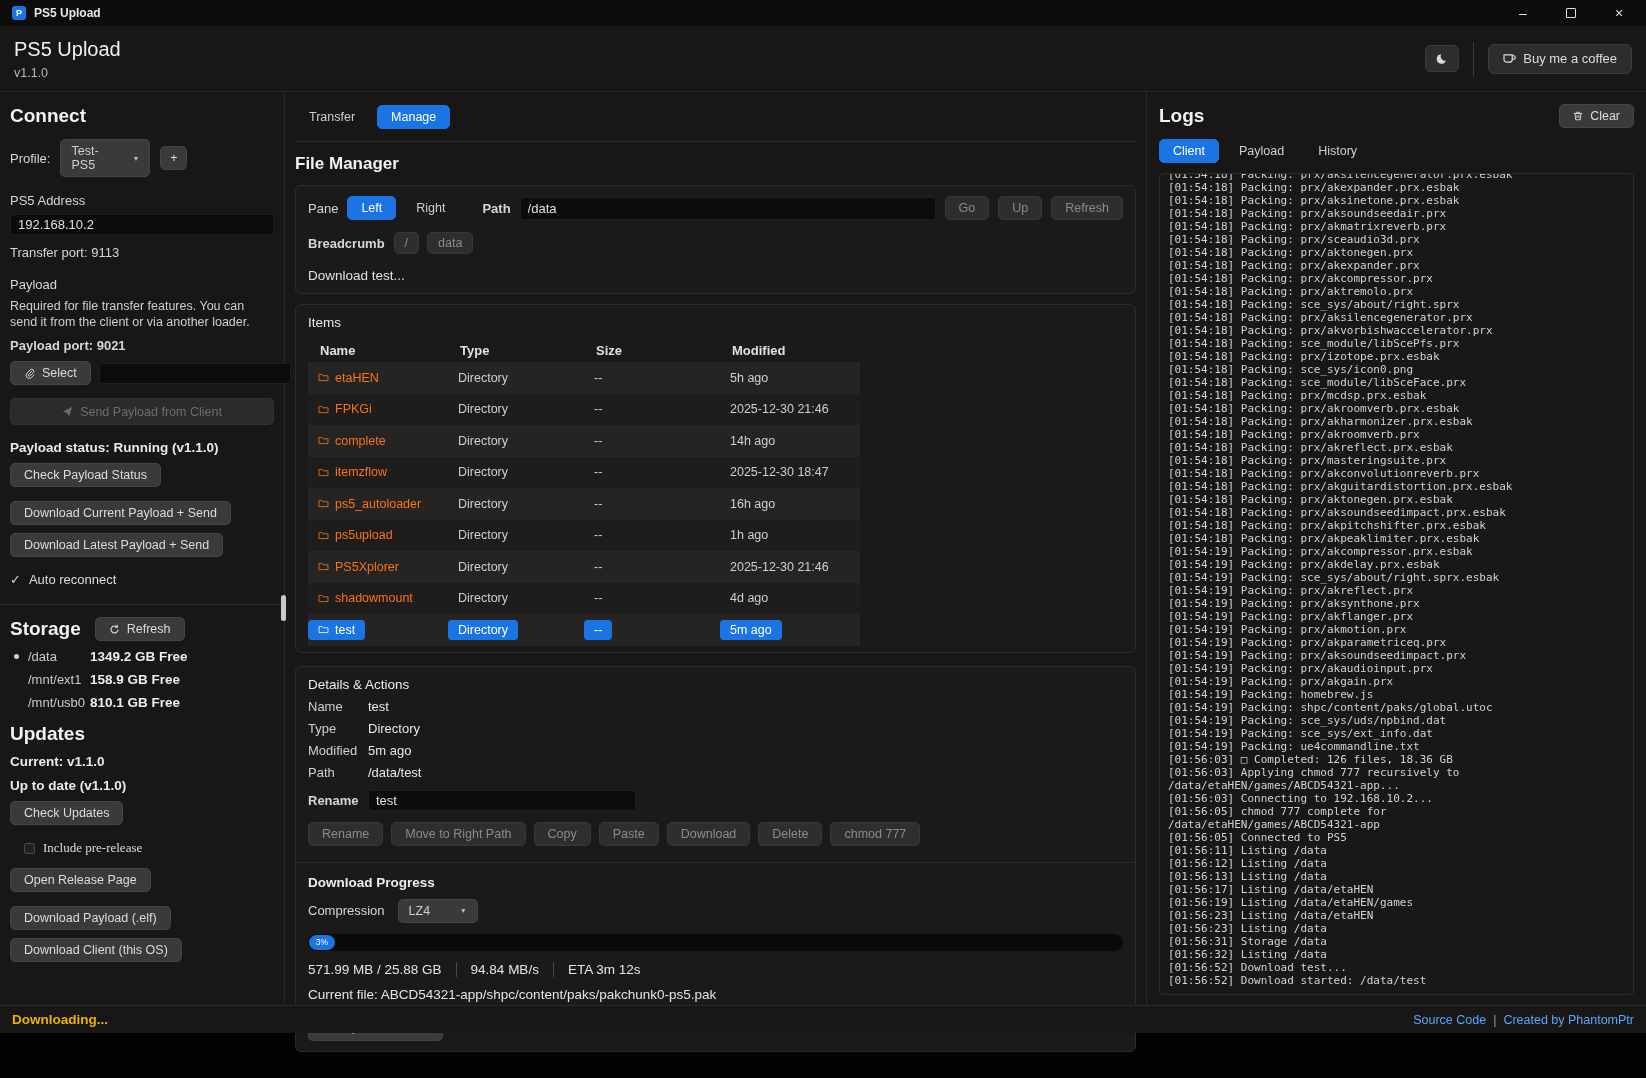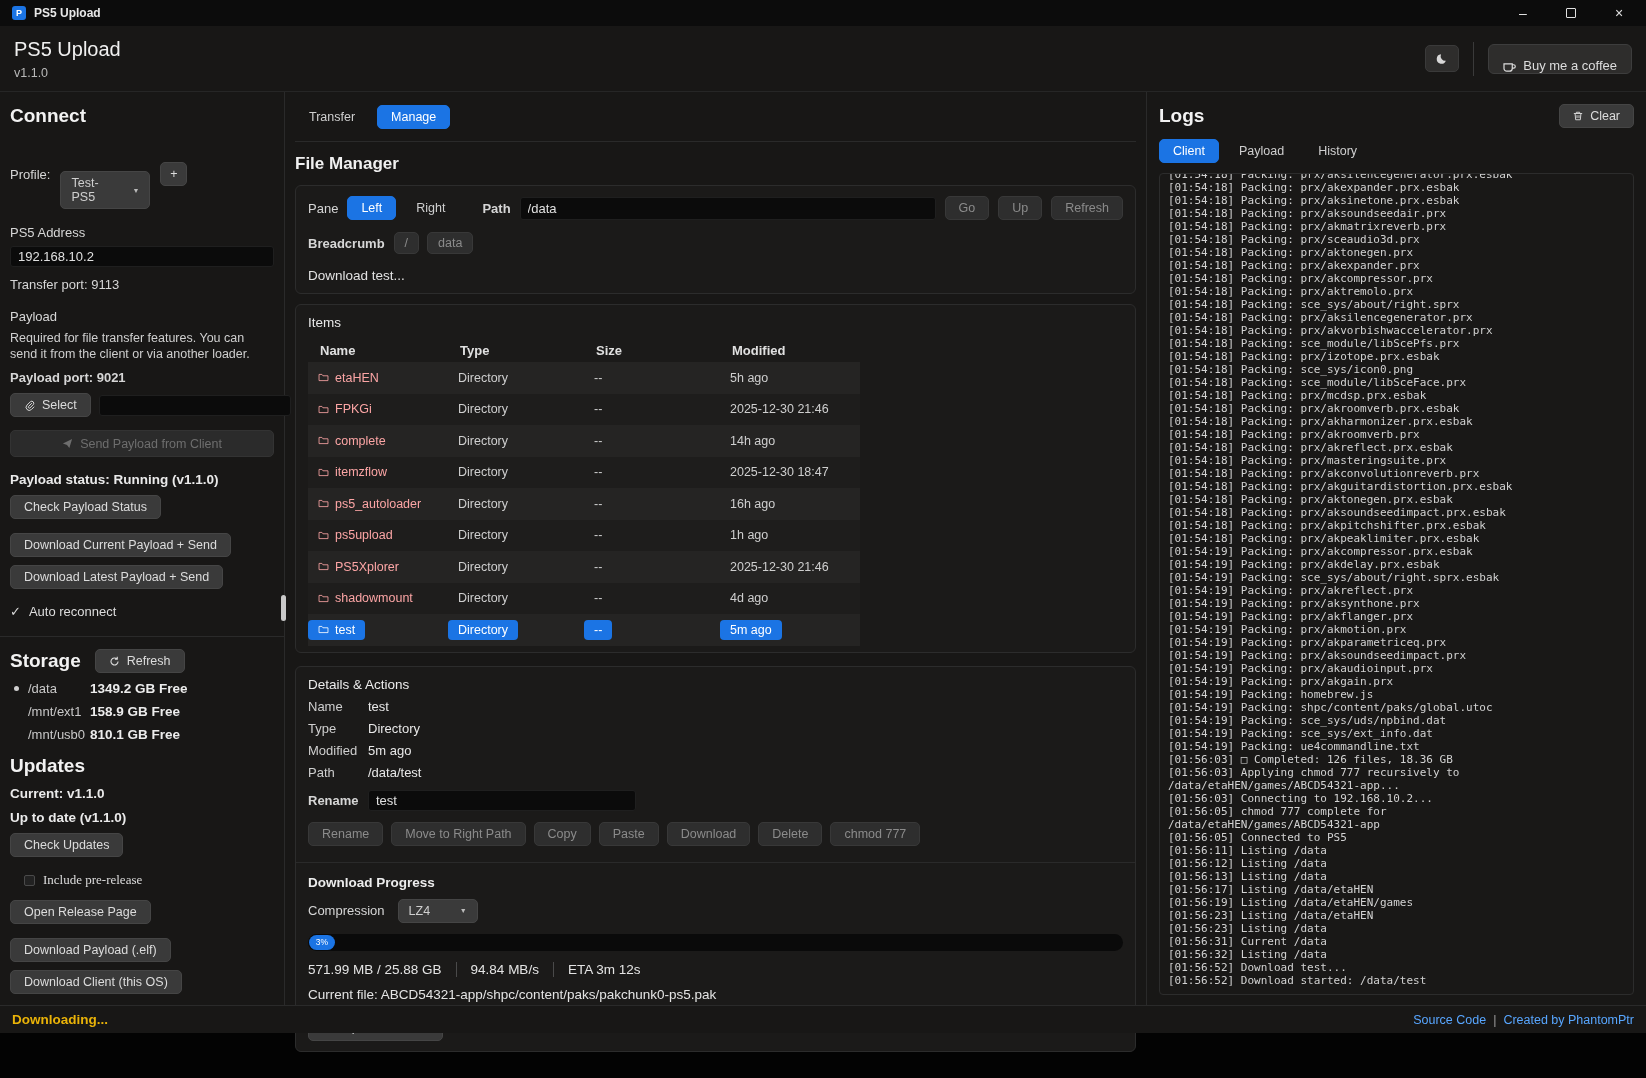--- a/index.html
+++ b/index.html
@@ -16,21 +16,21 @@
   .tb-btn { color:#e0e0e0; font-size:14px; line-height:1; cursor:default; display:flex; align-items:center; justify-content:center; width:18px; height:18px; }
   .max-glyph { width:10px; height:10px; border:1.4px solid #e0e0e0; border-radius:1px; display:inline-block; }
 
   
   .appheader { height:66px; display:flex; align-items:center; padding:0 14px; border-bottom:1px solid #262626; }
   .ah-left .title { font-size:20px; color:#f0f0f0; }
   .ah-left .version { font-size:12.5px; color:#b9b9b9; margin-top:5px; }
   .ah-right { margin-left:auto; display:flex; align-items:center; gap:14px; }
   .icon-btn { width:34px; height:27px; background:#2e2d2c; border:1px solid #3a3a3a; border-radius:5px; color:#d8d8d8; display:flex; align-items:center; justify-content:center; }
   .vsep { width:1px; height:34px; background:#3a3a3a; }
-  .coffee-btn { height:30px; background:#2e2d2c; border:1px solid #3d3d3d; border-radius:6px; color:#ddd; font-size:13px; display:flex; align-items:flex-end; gap:7px; padding:0 14px; }
+  .coffee-btn { height:30px; background:#2e2d2c; border:1px solid #3d3d3d; border-radius:6px; color:#ddd; font-size:13px; display:flex; align-items:center; gap:7px; padding:0 14px; }
 
   
   .content { position:absolute; top:92px; left:0; width:1646px; height:913px; display:flex; }
   .sidebar { width:285px; border-right:1px solid #2a2a2a; padding:0 10px; position:relative; }
   .center  { width:862px; border-right:1px solid #2a2a2a; padding:0 10px; position:relative; }
   .logscol { flex:1; padding:0 12px; }
 
   h2 { font-size:19px; font-weight:600; color:#f2f2f2; }
   .lbl { font-size:13px; color:#d6d6d6; }
 
@@ -42,21 +42,21 @@
   .btn.ghost { background:transparent; border-color:transparent; color:#cfcfcf; }
   .btn.full { width:100%; }
   .btn.left-text { justify-content:flex-start; }
   .textinput { background:#0b0b0b; border:1px solid #1f1f1f; border-radius:3px; color:#e0e0e0; font-size:13px; height:21px; padding:0 7px; font-family:inherit; }
   .select { display:inline-flex; align-items:center; justify-content:space-between; background:#3a3a3a; border:1px solid #454545; border-radius:5px; color:#cfcfcf; font-size:12.5px; padding:4px 10px; gap:14px; }
   .caret { font-size:7px; color:#bbb; }
 
   
   .sidebar h2 { margin-top:13px; }
   .profile-row { display:flex; align-items:center; gap:10px; margin-top:12px; }
-  .profile-row .select { width:90px;margin-top:32px; }
+  .profile-row .select { width:90px; }
   .btn.sq { width:27px; padding:4px 0; }
   .addr-label { margin-top:16px; display:block; }
   .addr-input { width:100%; margin-top:6px; }
   .tp-line { margin-top:10px; font-size:13px; color:#d6d6d6; }
   .payload-h { margin-top:17px; font-size:13px; color:#d6d6d6; }
   .payload-desc { margin-top:7px; font-size:12.5px; line-height:1.25; color:#cfcfcf; }
   .pp-line { margin-top:8px; font-size:13px; color:#d6d6d6; font-weight:600; }
   .selrow { display:flex; gap:8px; margin-top:8px; align-items:center; }
   .selrow .textinput { flex:1; }
   .send-btn { margin-top:13px; height:27px;align-items:center; }
@@ -89,21 +89,21 @@
   .tb-status { margin-top:14px; font-size:13.5px; color:#e2e2e2; }
   .itemsbox { margin-top:10px; padding-bottom:6px; }
   .items-h { font-size:13.5px; color:#e8e8e8; }
   .igrid { display:grid; grid-template-columns:140px 136px 136px 180px; width:552px; align-items:center; }
   .ihead { margin-top:9px; padding:4px 0; font-size:13px; color:#e0e0e0; font-weight:600; }
   .ihead span { padding-left:12px; }
   .irow { height:31.5px; font-size:12.5px; color:#cfcfcf; }
   .irow:nth-child(odd) { background:#252423; }
   .irow:nth-child(even) { background:#1e1d1c; }
   .chip { display:inline-flex; align-items:center; gap:6px; padding:3px 10px; border-radius:4px; color:inherit; }
-  .irow .name .chip { color:#fca5a5; }
+  .irow .name .chip { color:#f97316; }
   .irow.selected .chip { background:#1b74e4; color:#fff; }
   .folder-ic { flex:0 0 auto; color:currentColor; }
   .detailsbox { margin-top:13px; }
   .d-title { font-size:13.5px; color:#ececec; }
   .drow { display:flex; margin-top:7px; font-size:13px; }
   .dlabel { width:60px; color:#cfcfcf; }
   .dvalue { color:#e8e8e8; }
   .renamerow { display:flex; align-items:center; margin-top:10px; }
   .renamerow .lbl { width:60px; font-weight:600; }
   .renamerow .textinput { width:268px; }
@@ -549,21 +549,21 @@
             <div class="logline">[01:56:05] chmod 777 complete for</div>
             <div class="logline">/data/etaHEN/games/ABCD54321-app</div>
             <div class="logline">[01:56:05] Connected to PS5</div>
             <div class="logline">[01:56:11] Listing /data</div>
             <div class="logline">[01:56:12] Listing /data</div>
             <div class="logline">[01:56:13] Listing /data</div>
             <div class="logline">[01:56:17] Listing /data/etaHEN</div>
             <div class="logline">[01:56:19] Listing /data/etaHEN/games</div>
             <div class="logline">[01:56:23] Listing /data/etaHEN</div>
             <div class="logline">[01:56:23] Listing /data</div>
-            <div class="logline">[01:56:31] Current /data</div>
+            <div class="logline">[01:56:31] Storage /data</div>
             <div class="logline">[01:56:32] Listing /data</div>
             <div class="logline">[01:56:52] Download test...</div>
             <div class="logline">[01:56:52] Download started: /data/test</div>
           </div>
       </section>
     </div>
 
     <div class="footer">
       <span class="f-status">Downloading...</span>
       <span class="f-links">

